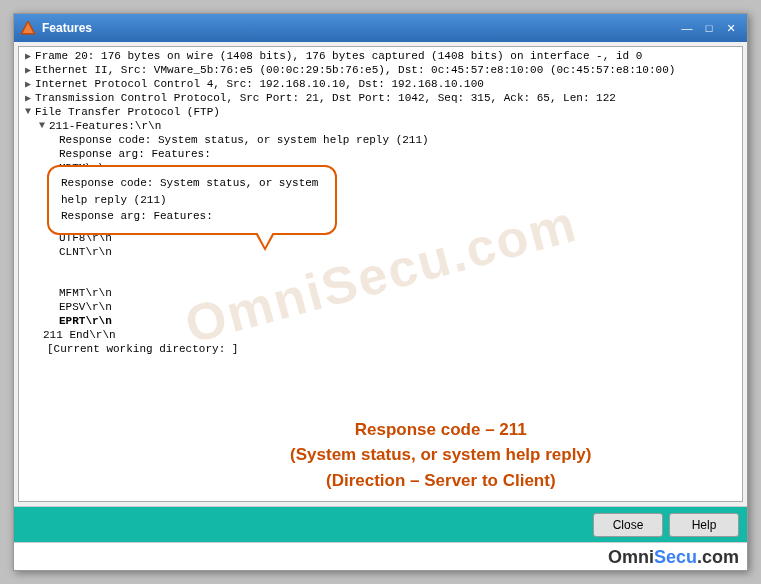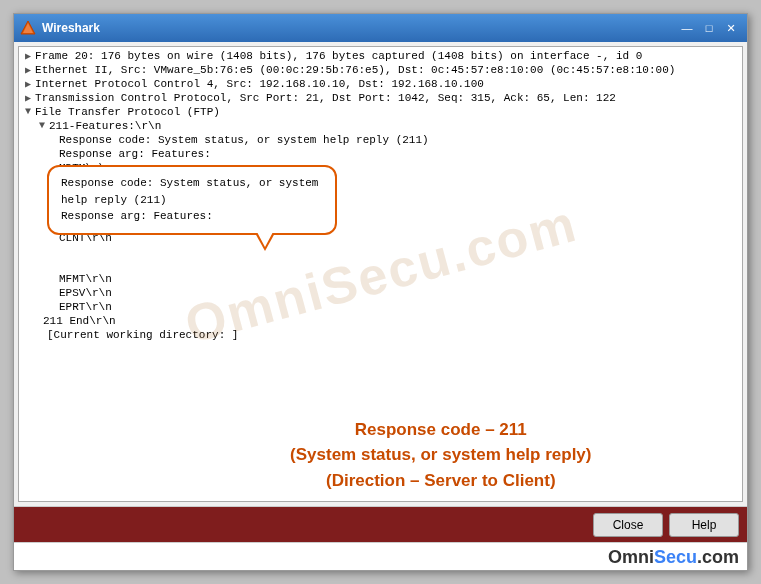--- a/index.html
+++ b/index.html
@@ -162,21 +162,21 @@
       font-size: 17px;
       color: #c84b00;
       font-weight: bold;
       text-align: center;
       line-height: 1.5;
       pointer-events: none;
     }
 
     .bottom-bar {
       height: 36px;
-      background: #7f1d1d;
+      background: #14b8a6;
       border-top: 1px solid #ccc;
       display: flex;
       align-items: center;
       justify-content: flex-end;
       padding: 0 8px;
       gap: 6px;
       flex-shrink: 0;
     }
     .bottom-btn {
       min-width: 70px;
@@ -216,21 +216,21 @@
 </head>
 <body>
 
 <div class="window">
 
   <div class="title-bar">
     <svg class="title-bar-icon" viewBox="0 0 16 16">
       <polygon points="8,1 15,14 1,14" fill="#e05a00" stroke="#c04000" stroke-width="1"></polygon>
       <polygon points="8,3 13,13 3,13" fill="#f08040"></polygon>
     </svg>
-    <span class="title-bar-title">Wireshark</span>
+    <span class="title-bar-title">Features</span>
     <div class="title-bar-controls">
       <button class="title-bar-btn">—</button>
       <button class="title-bar-btn">□</button>
       <button class="title-bar-btn">✕</button>
     </div>
   </div>
 
   <div class="content-area">
     <div class="packet-list" id="packet-list">
       <div class="watermark">OmniSecu.com</div>
@@ -283,31 +283,35 @@
           <div class="packet-row" style="padding-left: 36px;">
             <span class="expand-icon"> </span>
             <span class="row-text">MLST type*;size*;modify*;\r\n</span>
           </div>
           <div class="packet-row" style="padding-left: 36px;">
             <span class="expand-icon"> </span>
             <span class="row-text">MLSD\r\n</span>
           </div>
           <div class="packet-row" style="padding-left: 36px;">
             <span class="expand-icon"> </span>
+            <span class="row-text">UTF8\r\n</span>
+          </div>
+          <div class="packet-row" style="padding-left: 36px;">
+            <span class="expand-icon"> </span>
             <span class="row-text">CLNT\r\n</span>
           </div>
           <div class="packet-row" style="padding-left: 36px; margin-top: 27px;">
             <span class="expand-icon"> </span>
             <span class="row-text">MFMT\r\n</span>
           </div>
           <div class="packet-row" style="padding-left: 36px;">
             <span class="expand-icon"> </span>
             <span class="row-text">EPSV\r\n</span>
           </div>
-          <div class="packet-row" style="padding-left: 36px;">
+          <div class="packet-row" style="padding-left: 36px; font-weight: bold;">
             <span class="expand-icon"> </span>
             <span class="row-text">EPRT\r\n</span>
           </div>
           <div class="packet-row" style="padding-left: 20px;">
             <span class="expand-icon"> </span>
             <span class="row-text">211 End\r\n</span>
           </div>
           <div class="packet-row" style="padding-left: 24px;">
             <span class="expand-icon"> </span>
             <span class="row-text">[Current working directory: ]</span>

